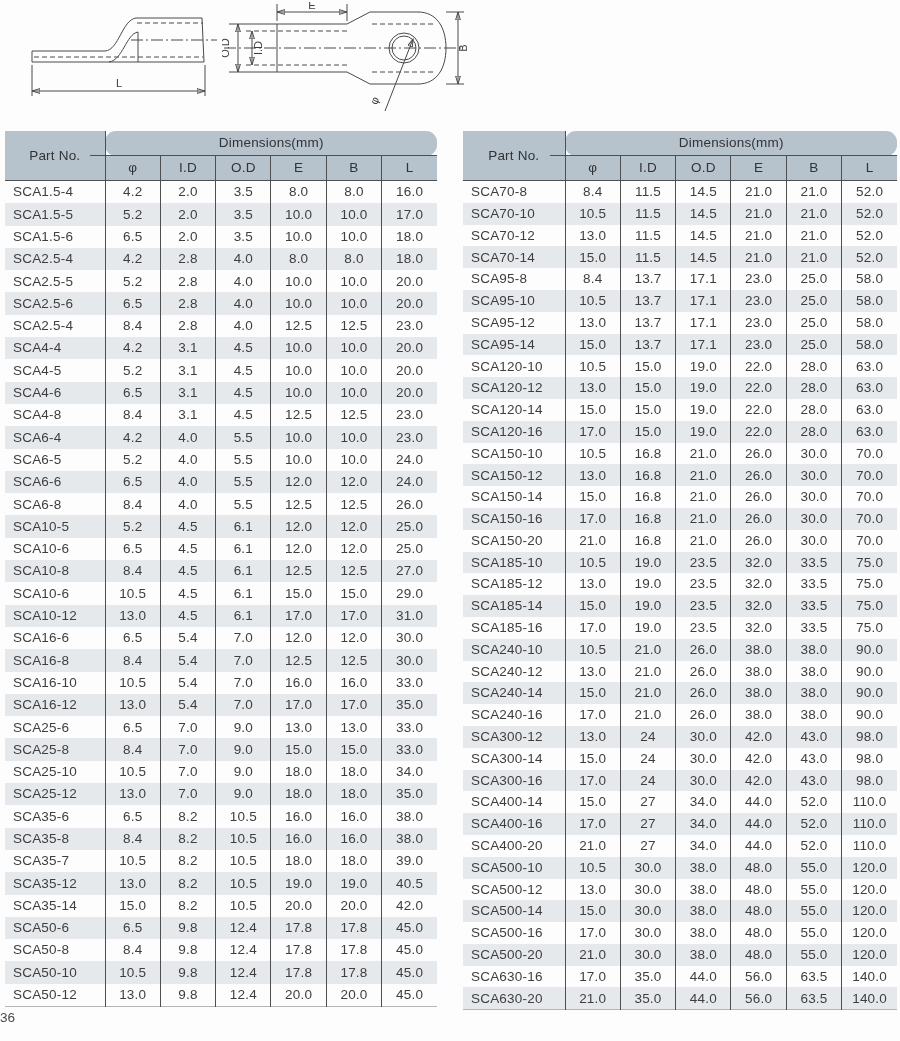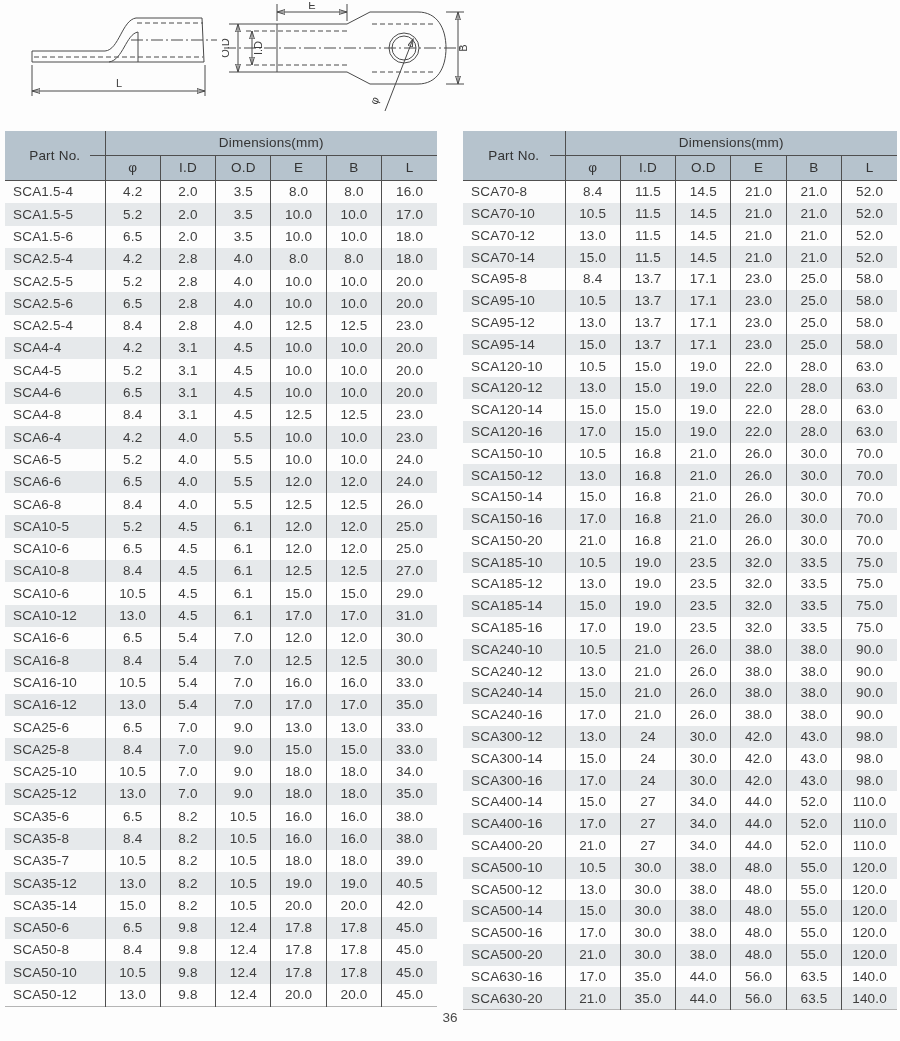--- a/index.html
+++ b/index.html
@@ -49,42 +49,42 @@
   table.spec-table th.partno{
     position:relative;
     border-right:1px solid var(--grid-line);
     border-bottom:1px solid var(--grid-line);
     margin-top:28px;
   }
   table.spec-table th.partno::after{
     content:"";position:absolute;right:0;top:24px;
     width:15px;height:1px;background:var(--grid-line);
   }
-  table.spec-table th.dims{border-bottom:1px solid var(--grid-line);}
+  table.spec-table th.dims{border-bottom:1px solid var(--grid-line);border-radius:11px;}
   table.spec-table thead tr.subhead th{
     border-bottom:1px solid var(--grid-line);
     border-left:1px solid var(--grid-line);
   }
   table.spec-table tbody td{
     padding:0;line-height:1;text-align:center;
     color:var(--text);white-space:nowrap;overflow:hidden;
   }
   table.spec-table tbody td:first-child{
     text-align:left;padding-left:8px;
   }
   table.spec-table tbody td:not(:first-child){
     border-left:1px solid var(--grid-line);
   }
   table.spec-table tbody tr:nth-child(even){background:var(--stripe-bg);}
   .tbl-left tbody td{height:22.3px;}
   .tbl-right tbody td{height:21.8px;}
 
   .page-number{
     position:absolute;top:1010px;left:0;width:100%;
-    text-align:center;font-size:13.5px;color:#4a4a4a;
+    font-size:13.5px;color:#4a4a4a;
   }
 </style>
 </head>
 <body>
 
 <svg class="drawing drawing-side" width="195" height="98" viewBox="0 0 195 98">
   <defs>
     <marker id="arr" markerUnits="userSpaceOnUse" markerWidth="10" markerHeight="8" refX="8" refY="3" orient="auto-start-reverse">
       <path d="M0,0.6 L8,3 L0,5.4 Z" fill="#4a4a4a" stroke="none"></path>
     </marker>

